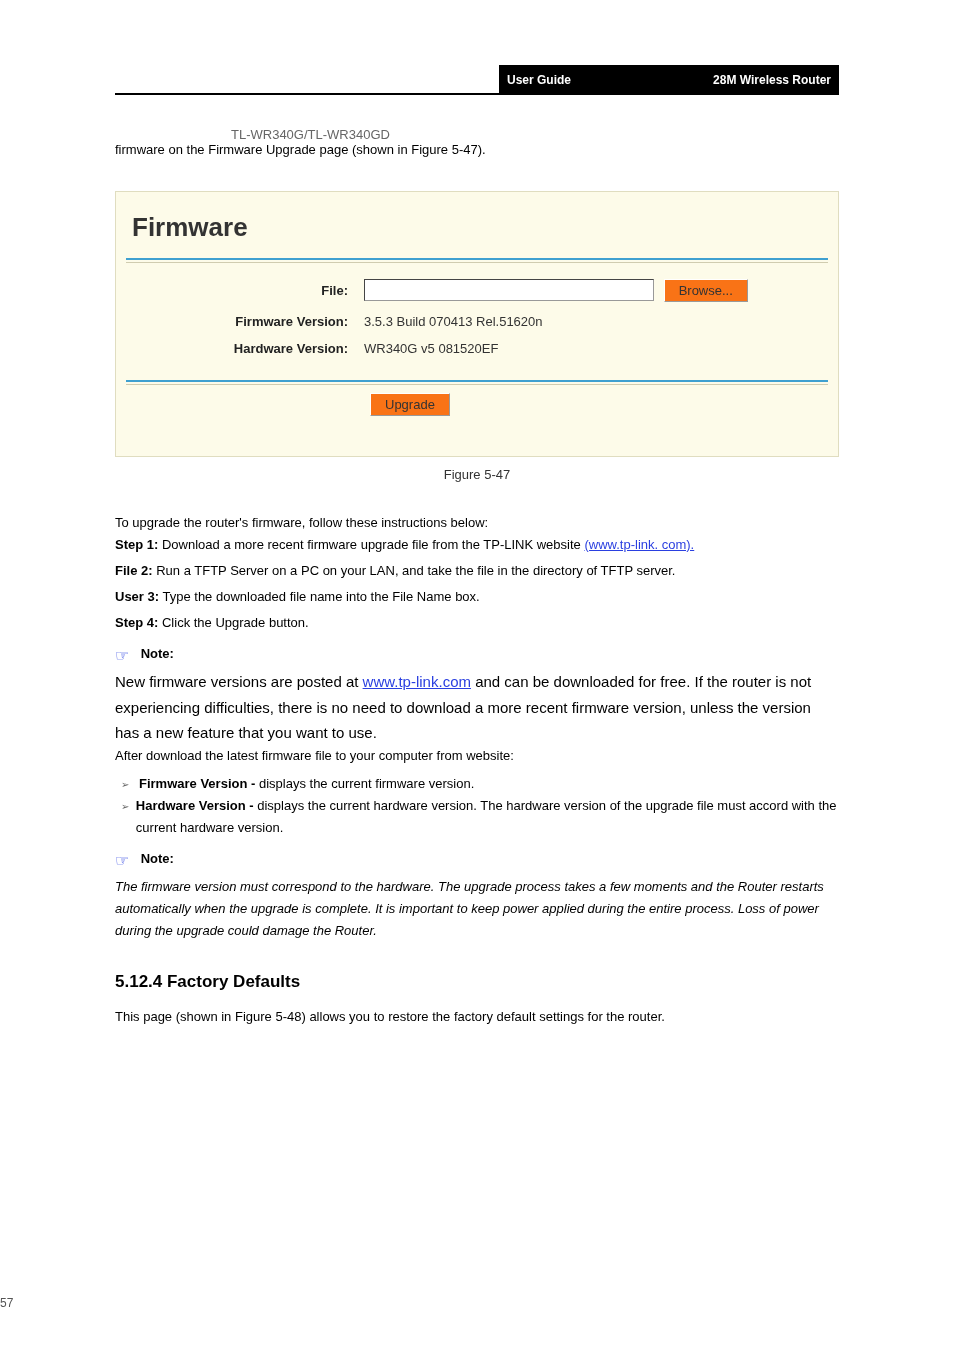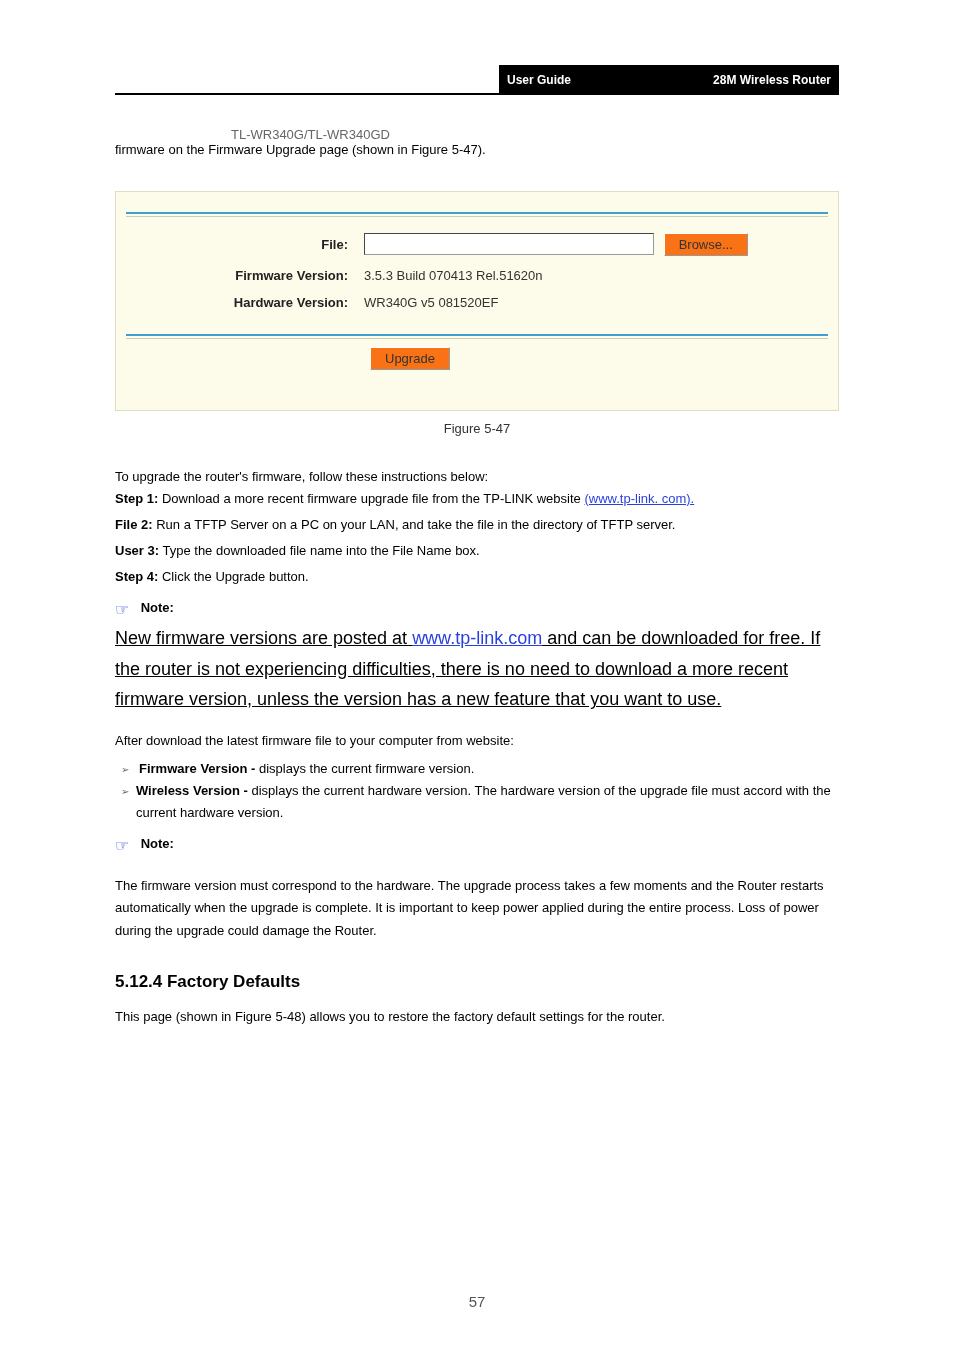--- a/index.html
+++ b/index.html
@@ -120,61 +120,61 @@
     .note-icon {
       display: inline-block;
       width: 18px;
       color: #2a3fe0;
       font-size: 16px;
       vertical-align: top;
       margin-right: 4px;
     }
     .note-line { font-size: 13px; margin-top: 12px; }
     .note-label { font-weight: bold; }
-    .note-body { font-size: 18px; line-height: 1.7; margin-top: 4px; margin-bottom: 18px; text-decoration: underline; }
+    .note-body { font-size: 15px; line-height: 1.7; margin-top: 4px; margin-bottom: 2px; }
     .link-blue { color: #2a3fe0; text-decoration: underline; }
     .after-download { font-size: 13px; margin-bottom: 10px; }
     .bullet-list { margin: 6px 0 10px 6px; }
     .bullet-item { font-size: 13px; line-height: 1.7; display: flex; }
     .bullet-chev { color: #666; font-size: 10px; width: 18px; padding-top: 3px; }
     .bullet-text b { font-weight: bold; }
-    .long-note { font-size: 13px; line-height: 1.7; margin-top: 20px; }
+    .long-note { font-size: 13px; line-height: 1.7; margin-top: 6px; font-style: italic; }
     .section-heading {
       font-size: 17px;
       font-weight: bold;
       margin: 30px 0 14px 0;
     }
     .section-body { font-size: 13px; line-height: 1.7; }
     .page-num {
       position: absolute;
       bottom: 40px;
       left: 0;
       right: 0;
-      text-align: center;
-      font-size: 15px;
+      font-size: 12px;
       color: #555;
     }
   </style>
 </head>
 <body>
 
 <div class="header-band">
   <div class="header-left">
     <span class="page-top-text">TL-WR340G/TL-WR340GD</span>
   </div>
   <div class="header-right">
     <span>User Guide</span>
     <span class="manual-title">28M Wireless Router</span>
   </div>
 </div>
 
 <div class="content">
   <div class="fig-intro">firmware on the Firmware Upgrade page (shown in Figure 5-47).</div>
 
   <div class="firmware-panel">
+    <div class="fw-title">Firmware</div>
     <div class="hr-blue"></div>
     <div class="hr-grey"></div>
 
     <div class="fw-table">
       <div class="fw-row">
         <div class="fw-label">File:</div>
         <div class="fw-val">
           <span class="file-input-box" value=""></span>
           <span class="browse-btn">Browse...</span>
         </div>
@@ -231,21 +231,21 @@
 
   <div class="after-download">After download the latest firmware file to your computer from website:</div>
 
   <div class="bullet-list">
     <div class="bullet-item">
       <span class="bullet-chev">➢</span>
       <span class="bullet-text"><b>Firmware Version -</b><span> displays the current firmware version.</span></span>
     </div>
     <div class="bullet-item">
       <span class="bullet-chev">➢</span>
-      <span class="bullet-text"><b>Wireless Version -</b><span> displays the current hardware version. The hardware version of the upgrade file must accord with the current hardware version.</span></span>
+      <span class="bullet-text"><b>Hardware Version -</b><span> displays the current hardware version. The hardware version of the upgrade file must accord with the current hardware version.</span></span>
     </div>
   </div>
 
   <div class="note-line">
     <span class="note-icon">☞</span>
     <span class="note-label">Note:</span>
   </div>
   <div class="long-note">The firmware version must correspond to the hardware. The upgrade process takes a few moments and the Router restarts automatically when the upgrade is complete. It is important to keep power applied during the entire process. Loss of power during the upgrade could damage the Router.</div>
 
   <div class="section-heading">5.12.4 Factory Defaults</div>

